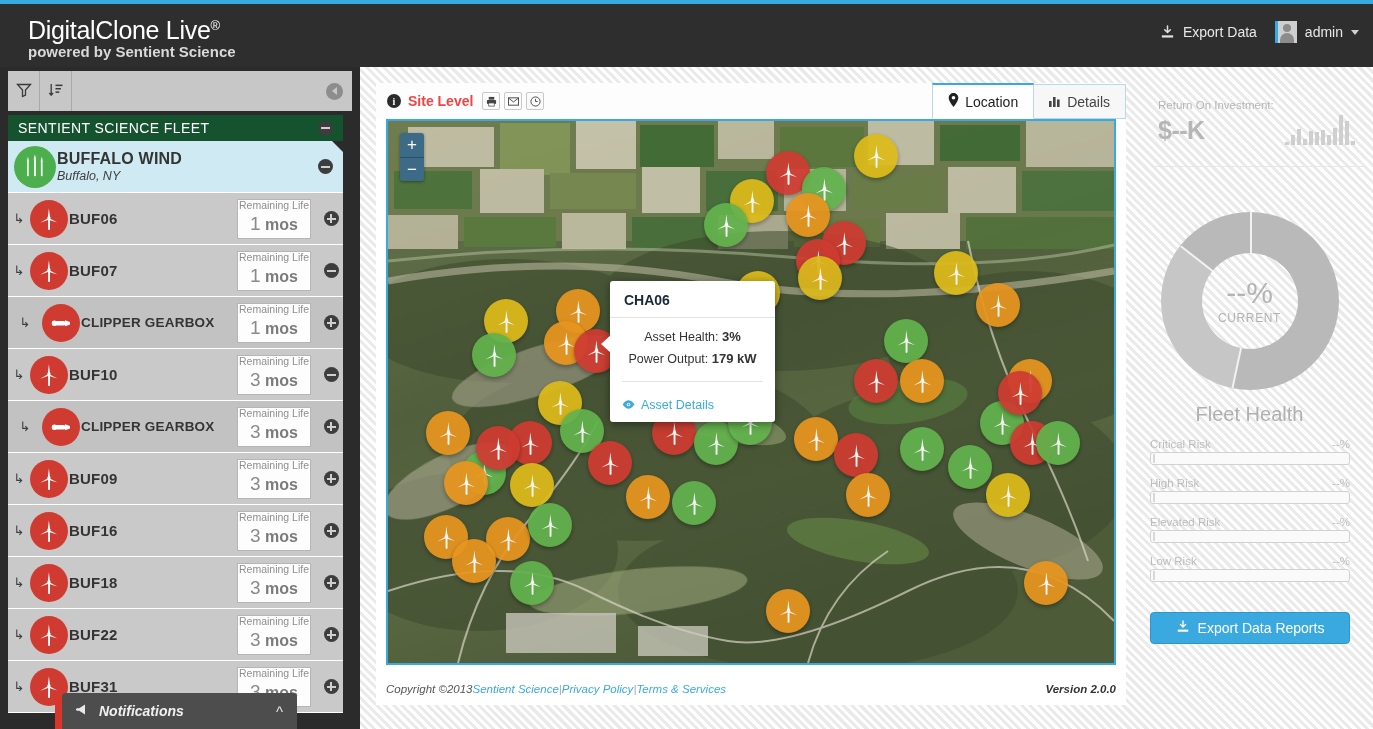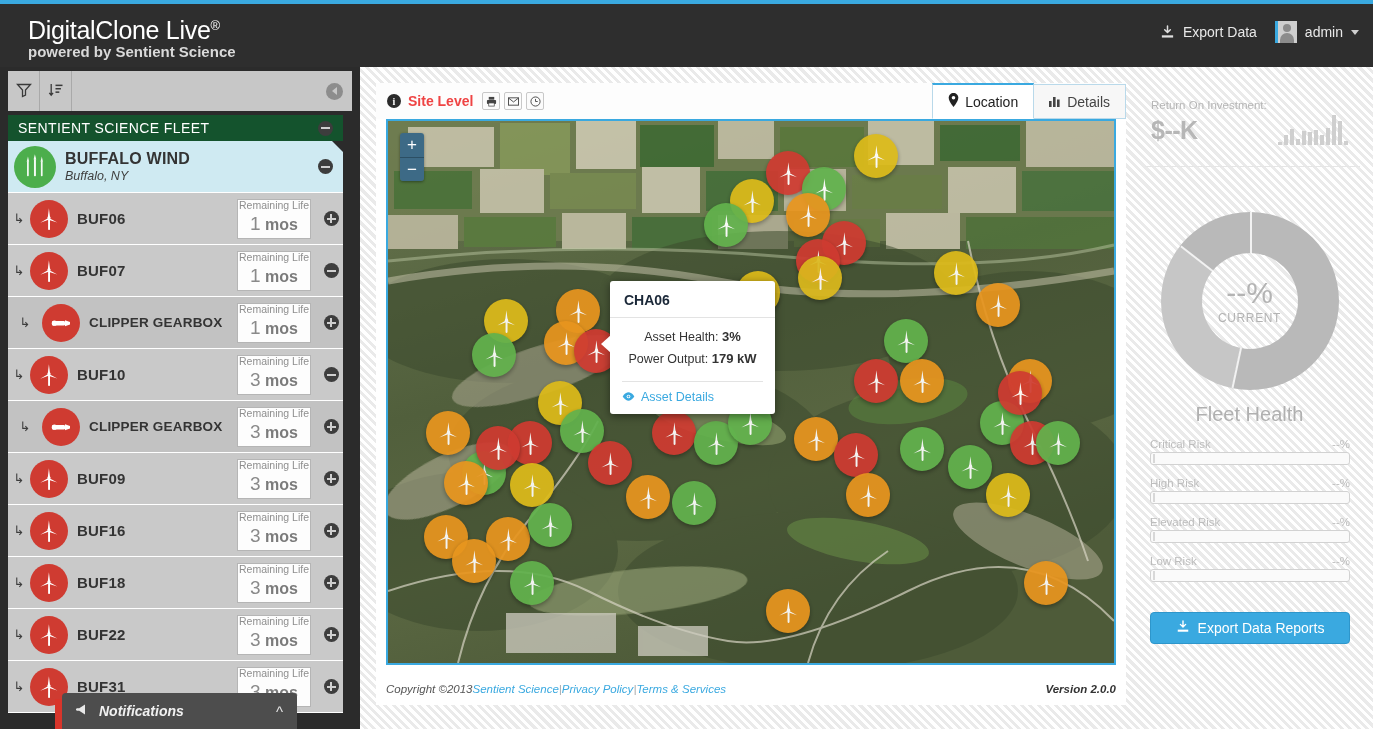--- a/index.html
+++ b/index.html
@@ -49,21 +49,21 @@
   .tree { position:absolute; left:8px; top:74px; width:335px; height:588px; overflow:hidden; }
 
   .node { position:relative; width:335px; background:#c9c9c9; border-bottom:1px solid #fff; display:flex; align-items:center; }
   .node.site { background:#cfeaf2; height:52px; }
   .node.asset { height:52px; }
   .node.sub { background:#c2c2c2; }
   .arrow-in { width:22px; flex:none; text-align:center; color:#3d3d3d; font-size:13px; line-height:1; }
   .arrow-in.deep { width:34px; }
   .badge-ico { width:38px; height:38px; border-radius:50%; flex:none; display:flex; align-items:center; justify-content:center; }
   .badge-ico.site-ico { width:42px; height:42px; margin-left:6px; }
-  .node-text { flex:1; padding-left:9px; overflow:hidden; }
+  .node-text { flex:1; padding-left:1px; overflow:hidden; }
   .node-title { font-size:15px; font-weight:bold; color:#343434; letter-spacing:0.2px; white-space:nowrap; }
   .node.site .node-title { font-size:16px; }
   .node-sub { font-size:12.5px; font-style:italic; color:#3f3f3f; margin-top:1px; }
   .node.sub .node-title { font-size:13.5px; }
   .life-box { width:74px; height:40px; background:#fdfdfd; border:1px solid #b5b5b5; flex:none; display:flex;
               flex-direction:column; align-items:center; justify-content:center; margin-right:8px; }
   .life-lbl { font-size:10.5px; color:#8e8e8e; line-height:12px; }
   .life-val { font-size:16px; color:#7b7b7b; line-height:26px; font-weight:bold; }
   .life-val b { font-size:19px; font-weight:normal; color:#8a8a8a; }
   .node-toggle { width:24px; flex:none; display:flex; align-items:center; justify-content:center; cursor:pointer; }
@@ -112,35 +112,35 @@
 
   .marker { position:absolute; width:44px; height:44px; border-radius:50%; display:flex; align-items:center; justify-content:center;
             box-shadow:0 2px 4px rgba(0,0,0,.35); opacity:.93; }
   .marker svg { width:27px; height:27px; }
 
   .popup { position:absolute; width:165px; background:#fff; border-radius:3px; box-shadow:0 2px 9px rgba(0,0,0,.45); z-index:25; }
   .popup-title { font-size:14px; font-weight:bold; color:#1b2838; padding:11px 14px 9px; border-bottom:1px solid #e3e3e3; }
   .popup-body { padding:11px 12px 6px; text-align:center; }
   .popup-row { font-size:12.5px; color:#333; margin-bottom:7px; }
   .popup-row b { font-weight:bold; font-size:13px; }
-  .popup-foot { border-top:1px solid #e3e3e3; margin:2px 12px 0; padding:8px 0 10px; display:flex; align-items:center; gap:6px; }
+  .popup-foot { border-top:1px solid #e3e3e3; margin:2px 12px 0; padding:16px 0 10px; display:flex; align-items:center; gap:6px; }
   .popup-link { color:#3aa9e0; font-size:12.5px; cursor:pointer; }
   .eye-ico { color:#3aa9e0; font-size:11px; }
   .popup-tail { position:absolute; left:-9px; top:54px; width:0; height:0; border-top:9px solid transparent;
                 border-bottom:9px solid transparent; border-right:10px solid #fff; }
 
   .panel-foot { position:absolute; left:10px; bottom:6px; width:730px; height:20px; display:flex; align-items:center; justify-content:space-between; }
   .foot-left { font-size:11.5px; color:#555; font-style:italic; display:flex; align-items:center; }
   .foot-left a { color:#3aa9e0; text-decoration:none; cursor:pointer; }
   .foot-sep { color:#aaa; }
   .foot-ver { font-size:11.5px; font-weight:bold; font-style:italic; color:#333; }
 
   
   .rail { position:absolute; left:782px; top:16px; width:215px; height:622px; }
-  .roi { position:absolute; left:3px; top:0; width:215px; height:84px; border-bottom:1px solid #e6e6e6; padding:16px 6px 0 6px; }
+  .roi { position:absolute; left:10px; top:0; width:215px; height:84px; border-bottom:1px solid #e6e6e6; padding:16px 6px 0 6px; }
   .roi-label { font-size:11.5px; color:#b6b6b6; }
   .roi-row { display:flex; align-items:flex-end; justify-content:space-between; margin-top:4px; }
   .roi-val { font-size:25px; color:#b6b6b6; font-weight:bold; letter-spacing:-0.5px; }
   .spark { display:flex; align-items:flex-end; gap:2px; height:30px; margin-right:6px; }
   .spark i { display:block; width:4px; background:#cfcfcf; }
 
   .donut-wrap { position:absolute; left:0; top:118px; width:215px; height:200px; display:flex; align-items:center; justify-content:center; }
   .donut { position:relative; width:178px; height:178px; border-radius:50%;
            background: conic-gradient(#b9b9b9 0deg 192deg, #c6c6c6 192deg 308deg, #b9b9b9 308deg 360deg); }
   .donut::after { content:""; position:absolute; left:50%; top:50%; width:96px; height:96px; margin:-48px 0 0 -48px;

